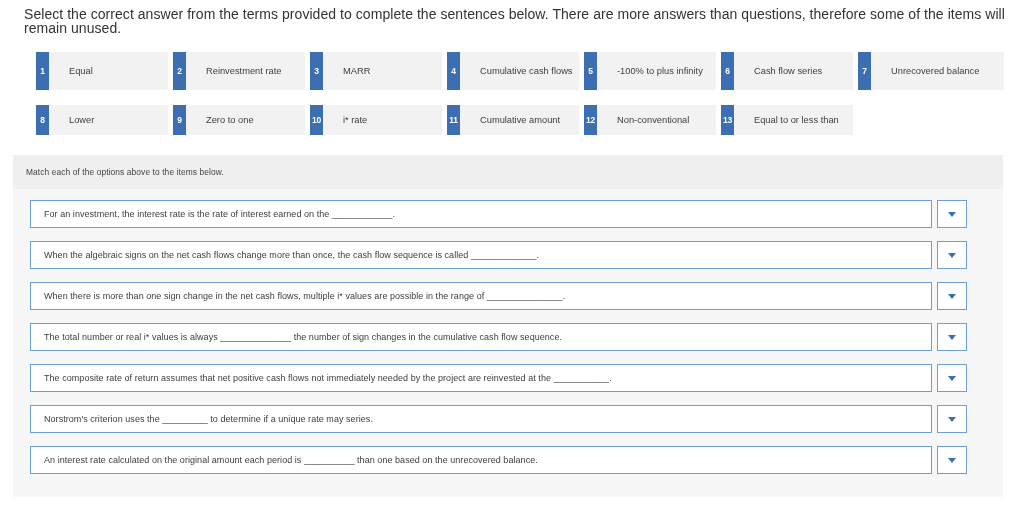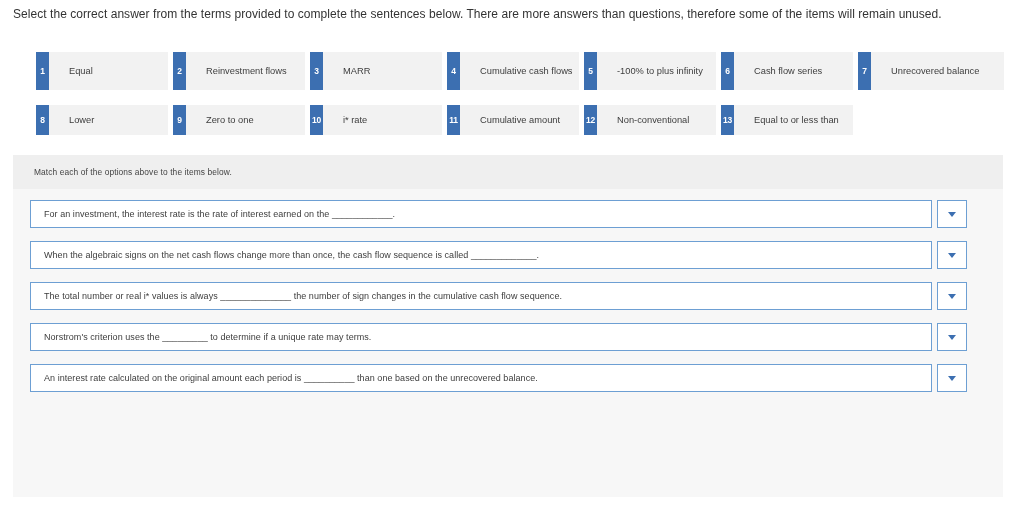--- a/index.html
+++ b/index.html
@@ -15,24 +15,24 @@
     position: relative;
     width: 1024px;
     height: 523px;
     background: #ffffff;
     overflow: hidden;
   }
 
   
   .instruction {
     position: absolute;
-    left: 13px;
+    left: 24px;
     top: 7px;
     width: 990px;
-    font-size: 12px;
+    font-size: 14px;
     line-height: 14px;
     color: #333333;
     letter-spacing: 0.05px;
   }
 
   
   .terms {
     position: absolute;
     left: 36px;
     top: 52px;
@@ -86,21 +86,21 @@
     top: 155px;
     width: 990px;
     height: 342px;
     background: #f7f7f7;
   }
   .panel-header {
     height: 34px;
     background: #efefef;
     display: flex;
     align-items: center;
-    padding-left: 21px;
+    padding-left: 13px;
     box-sizing: border-box;
   }
   .panel-header-text {
     font-size: 8.4px;
     color: #444444;
     letter-spacing: 0.1px;
   }
   .panel-body {
     padding: 11px 0 0 0;
   }
@@ -156,21 +156,21 @@
 
   <div class="terms">
 
     <div class="terms-row row1">
       <div class="term">
         <span class="term-num">1</span>
         <span class="term-label">Equal</span>
       </div>
       <div class="term">
         <span class="term-num">2</span>
-        <span class="term-label">Reinvestment flows</span>
+        <span class="term-label">Reinvestment rate</span>
       </div>
       <div class="term">
         <span class="term-num">3</span>
         <span class="term-label">MARR</span>
       </div>
       <div class="term">
         <span class="term-num">4</span>
         <span class="term-label">Cumulative cash flows</span>
       </div>
       <div class="term">
@@ -234,34 +234,50 @@
 
       <div class="q-row">
         <div class="q-text-box">
           <span class="q-text">When the algebraic signs on the net cash flows change more than once, the cash flow sequence is called _____________.</span>
         </div>
         <div class="q-dropdown">
           <span class="caret"></span>
         </div>
       </div>
 
+      <div class="q-row">
+        <div class="q-text-box">
+          <span class="q-text">When there is more than one sign change in the net cash flows, multiple i* values are possible in the range of _______________.</span>
+        </div>
+        <div class="q-dropdown">
+          <span class="caret"></span>
+        </div>
+      </div>
 
       <div class="q-row">
         <div class="q-text-box">
           <span class="q-text">The total number or real i* values is always ______________ the number of sign changes in the cumulative cash flow sequence.</span>
         </div>
         <div class="q-dropdown">
           <span class="caret"></span>
         </div>
       </div>
 
-
-      <div class="q-row">
-        <div class="q-text-box">
-          <span class="q-text">Norstrom's criterion uses the _________ to determine if a unique rate may terms.</span>
+      <div class="q-row">
+        <div class="q-text-box">
+          <span class="q-text">The composite rate of return assumes that net positive cash flows not immediately needed by the project are reinvested at the ___________.</span>
+        </div>
+        <div class="q-dropdown">
+          <span class="caret"></span>
+        </div>
+      </div>
+
+      <div class="q-row">
+        <div class="q-text-box">
+          <span class="q-text">Norstrom's criterion uses the _________ to determine if a unique rate may series.</span>
         </div>
         <div class="q-dropdown">
           <span class="caret"></span>
         </div>
       </div>
 
       <div class="q-row">
         <div class="q-text-box">
           <span class="q-text">An interest rate calculated on the original amount each period is __________ than one based on the unrecovered balance.</span>
         </div>

